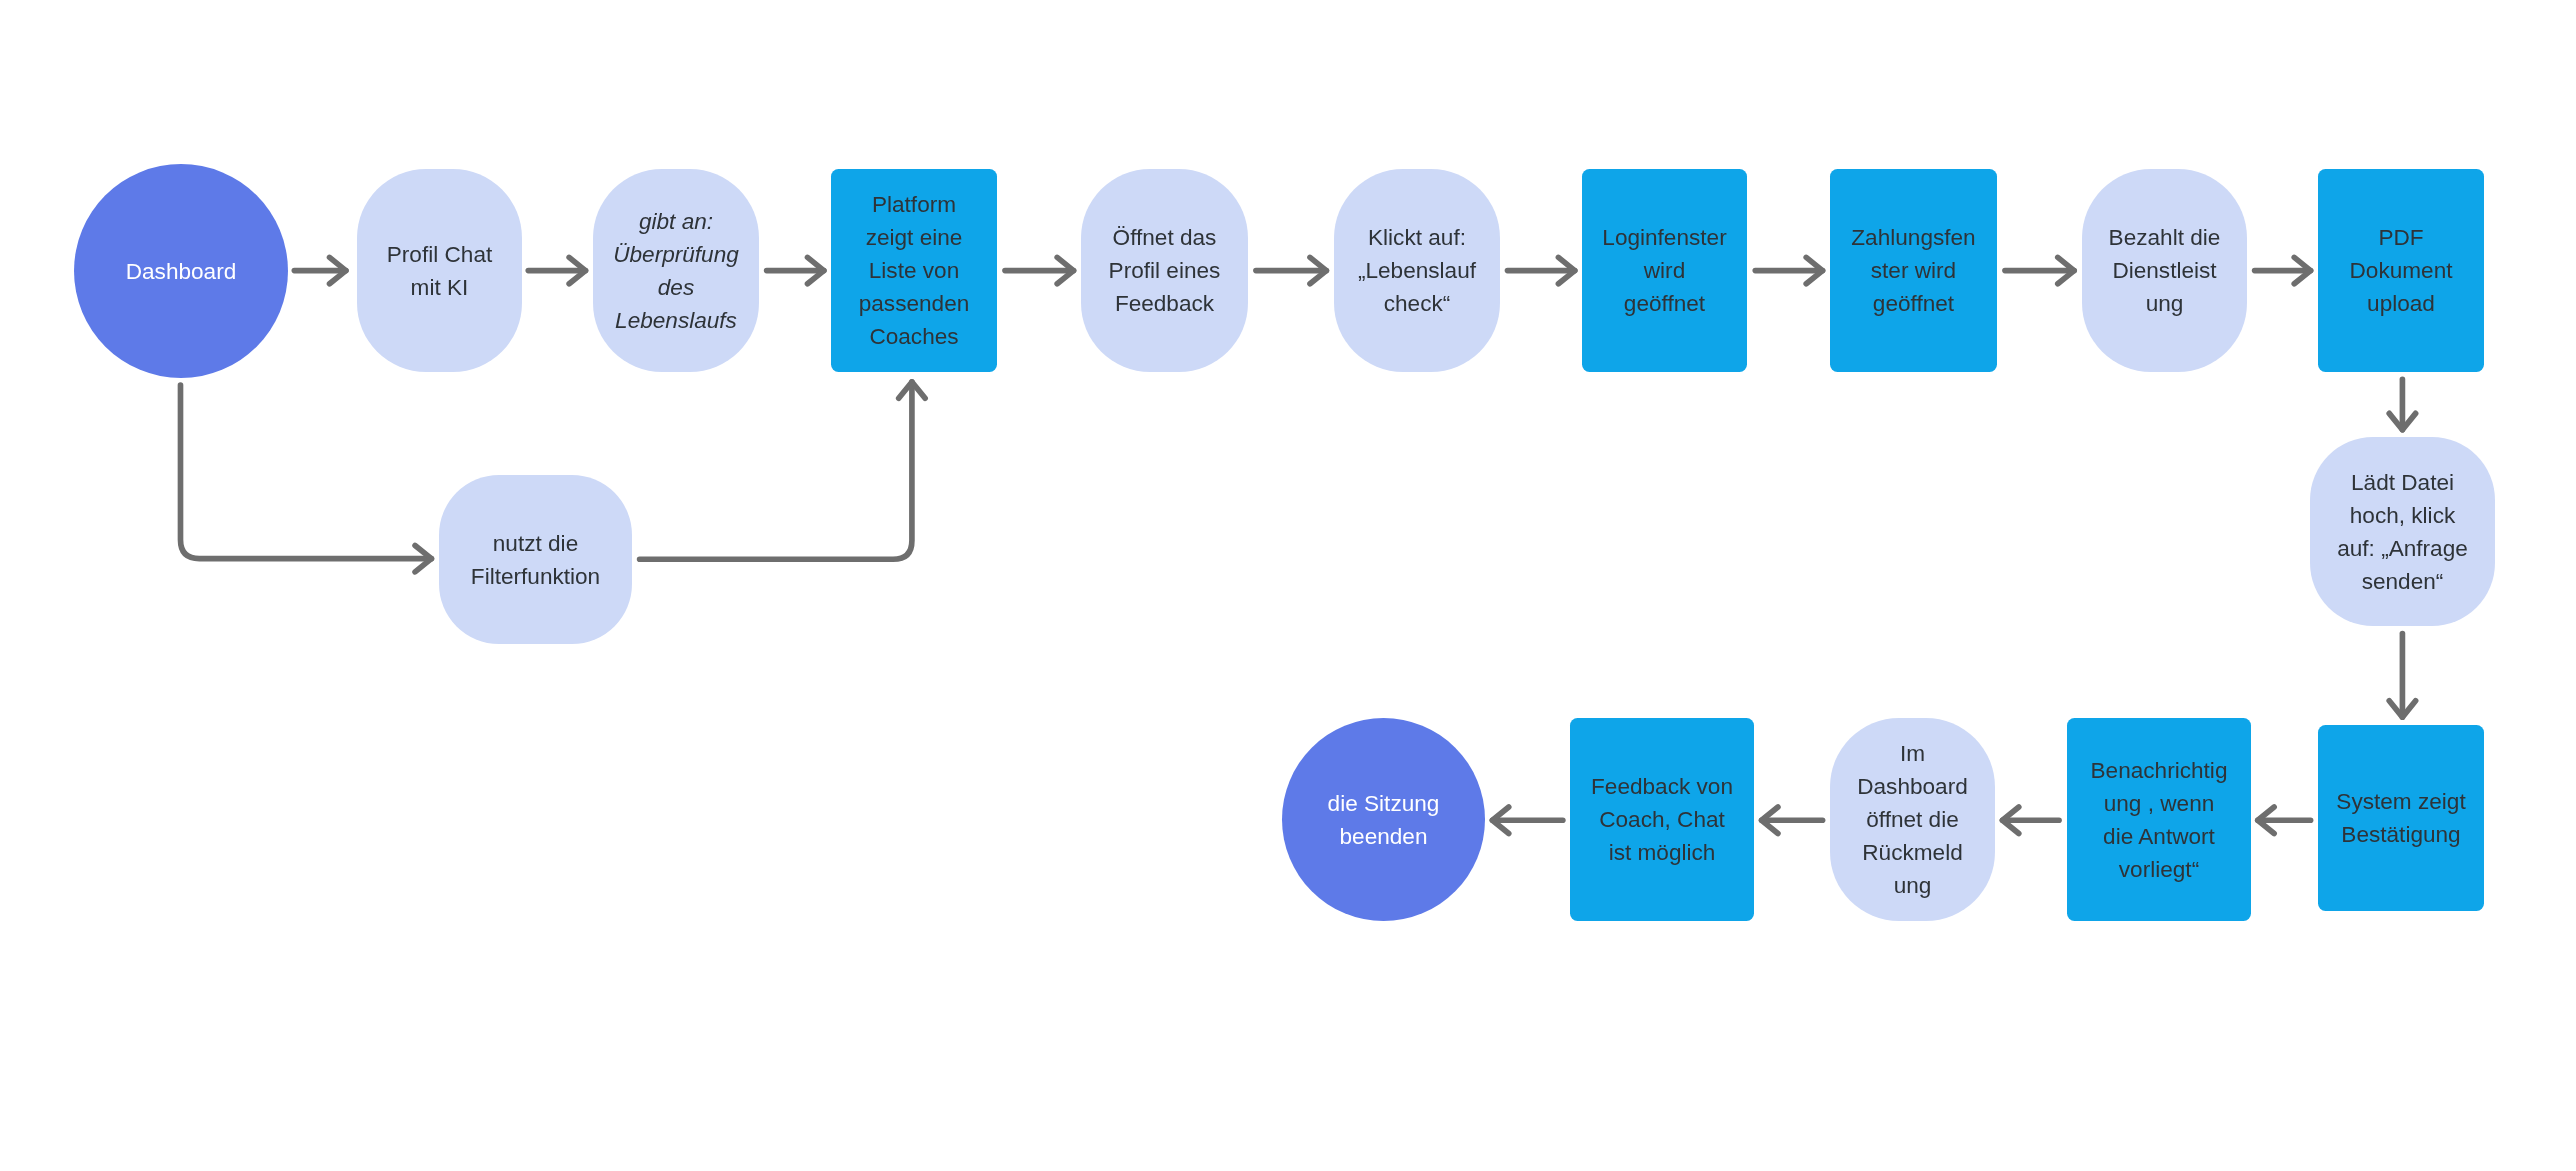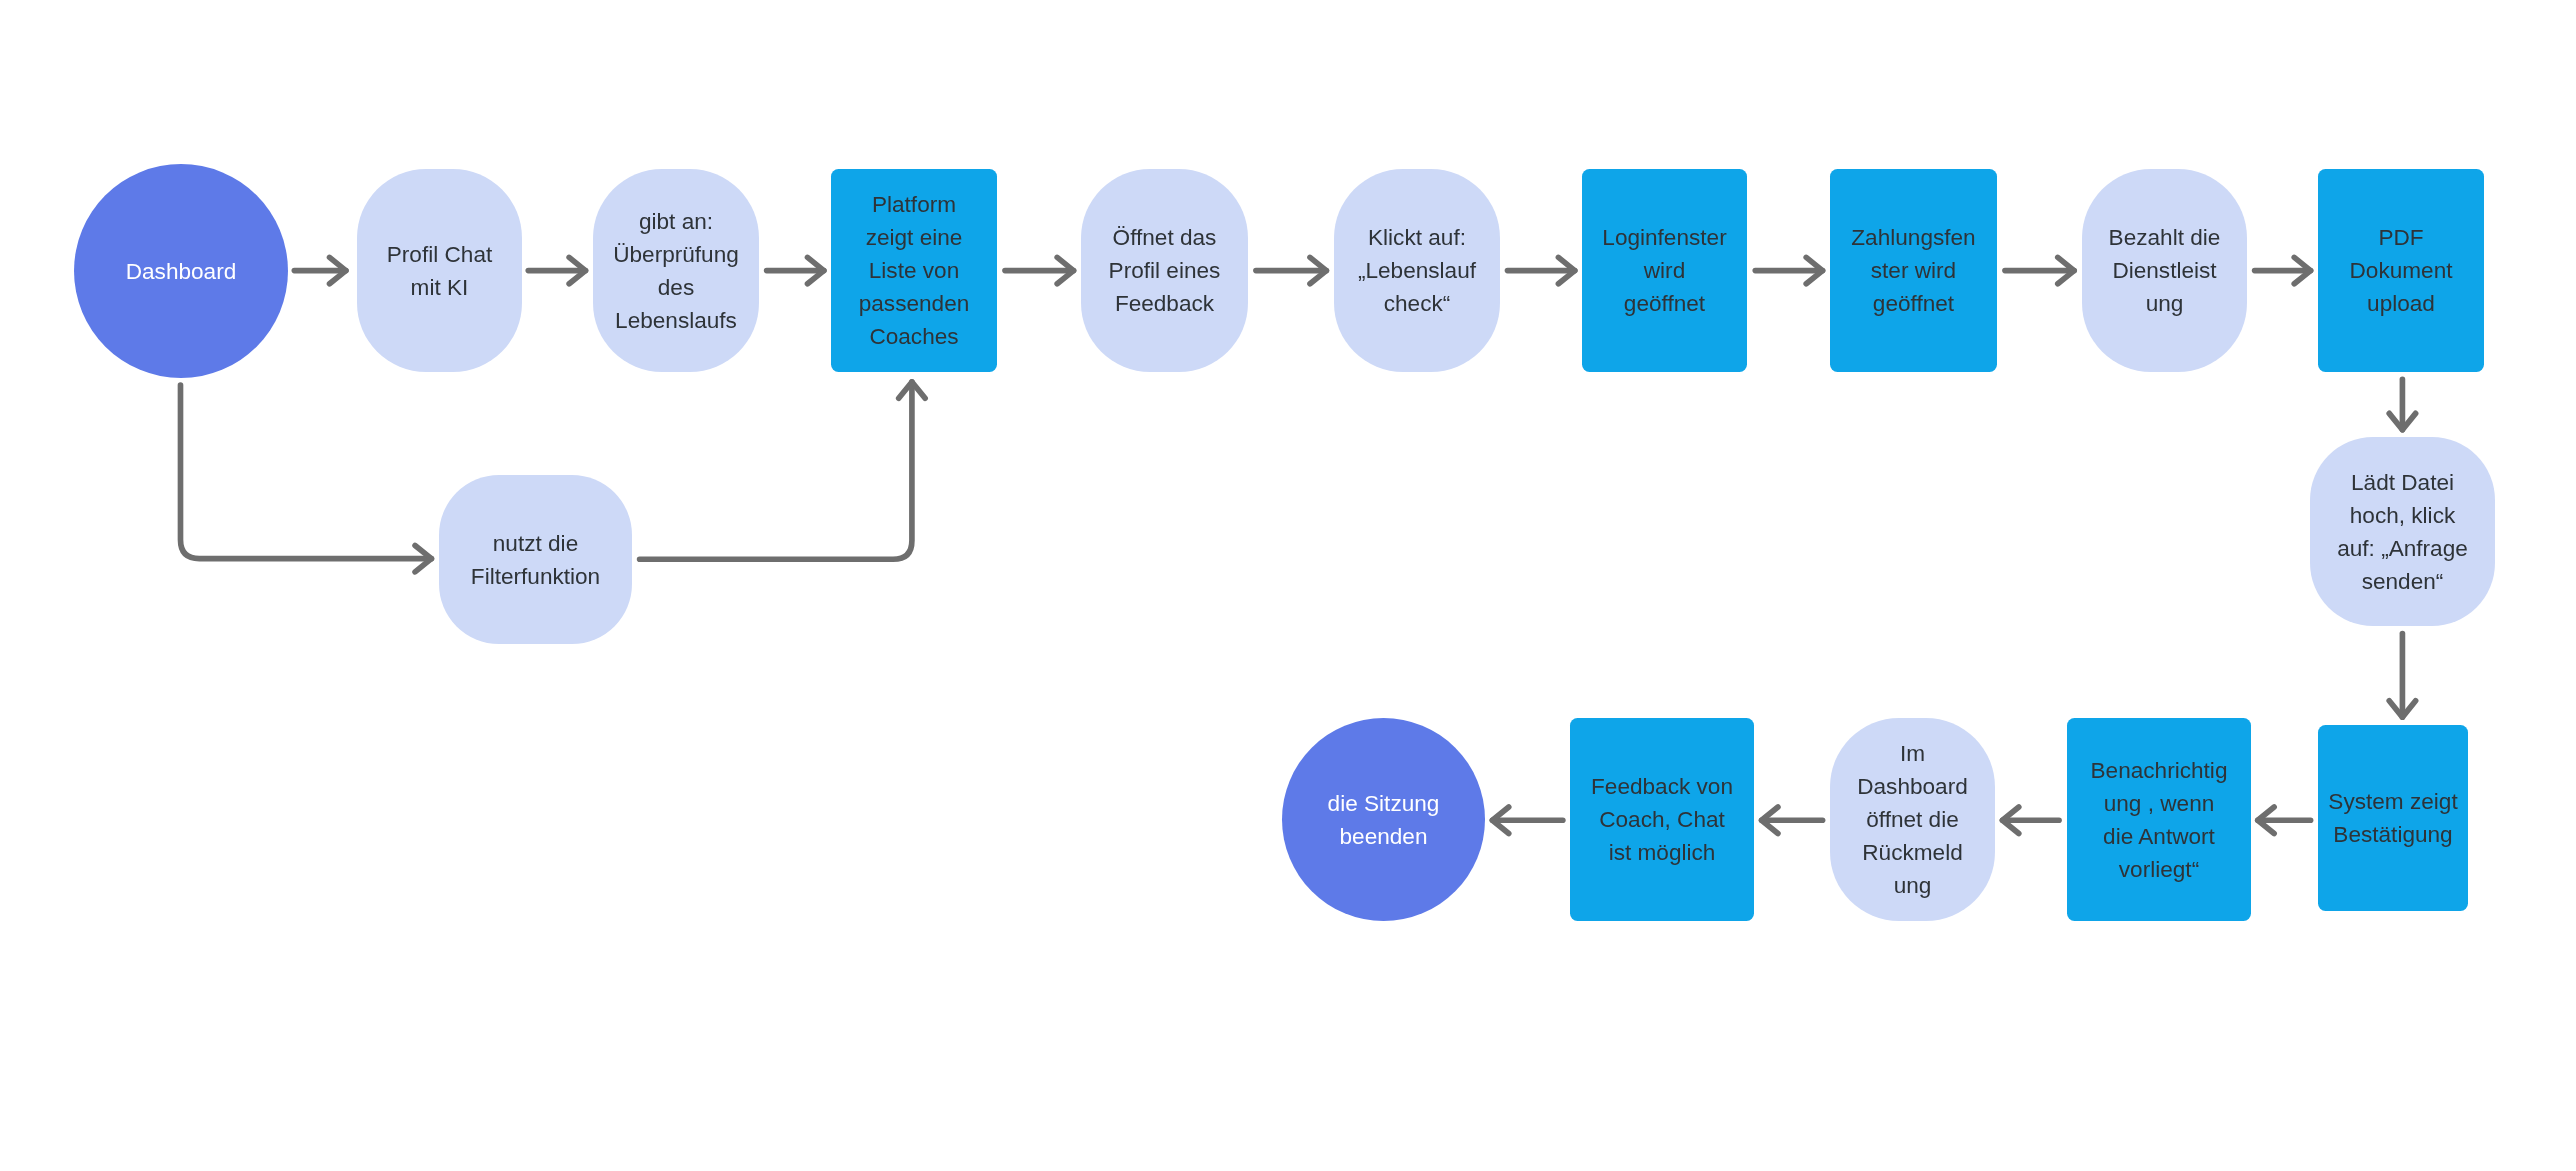--- a/index.html
+++ b/index.html
@@ -36,31 +36,31 @@
     padding: 7.5px;
   }
   .node .label { white-space: pre-line; }
   .shape-pill   { background: #CDD9F7; border-radius: 69px; }
   .shape-rect   { background: #0ea5e9; border-radius: 7.5px; }
   .shape-circle { background: #5E7AE8; border-radius: 50%; color: #ffffff; }
 
   
   .n-dashboard        { left: 74px;  top: 164px;  width: 214px; height: 214px; }
   .n-startet-chat     { left: 357px;  top: 169px;  width: 165px; height: 203px; }
-  .n-gibt-an          { left: 593px;  top: 169px;  width: 166px; height: 203px; }
+  .n-gibt-an          { left: 593px;  top: 169px;  width: 166px; height: 203px; font-style: italic; }
   .n-platform-liste   { left: 831px; top: 169px;  width: 166px; height: 203px; }
   .n-oeffnet-profil   { left: 1081px; top: 169px;  width: 167px; height: 203px; }
   .n-klickt-check     { left: 1334px; top: 169px;  width: 166px; height: 203px; }
   .n-loginfenster     { left: 1582px; top: 169px;  width: 165px; height: 203px; }
   .n-zahlungsfenster  { left: 1830px; top: 169px;  width: 167px; height: 203px; }
   .n-bezahlt          { left: 2082px; top: 169px;  width: 165px; height: 203px; }
   .n-pdf-upload       { left: 2318px; top: 169px;  width: 166px; height: 203px; }
   .n-filterfunktion   { left: 439px;  top: 475px;  width: 193px; height: 169px; border-radius: 60px; }
   .n-laedt-datei      { left: 2310px; top: 437px;  width: 185px; height: 189px; border-radius: 63px; }
-  .n-system           { left: 2318px; top: 725px; width: 150px; height: 186px; }
+  .n-system           { left: 2318px; top: 725px; width: 166px; height: 186px; }
   .n-benachrichtigung { left: 2067px; top: 718px; width: 184px; height: 203px; }
   .n-im-dashboard     { left: 1830px; top: 718px; width: 165px; height: 203px; }
   .n-feedback         { left: 1570px; top: 718px; width: 184px; height: 203px; }
   .n-sitzung          { left: 1282px; top: 718px; width: 203px; height: 203px; }
 </style>
 </head>
 <body>
 
 <div class="canvas">
 

